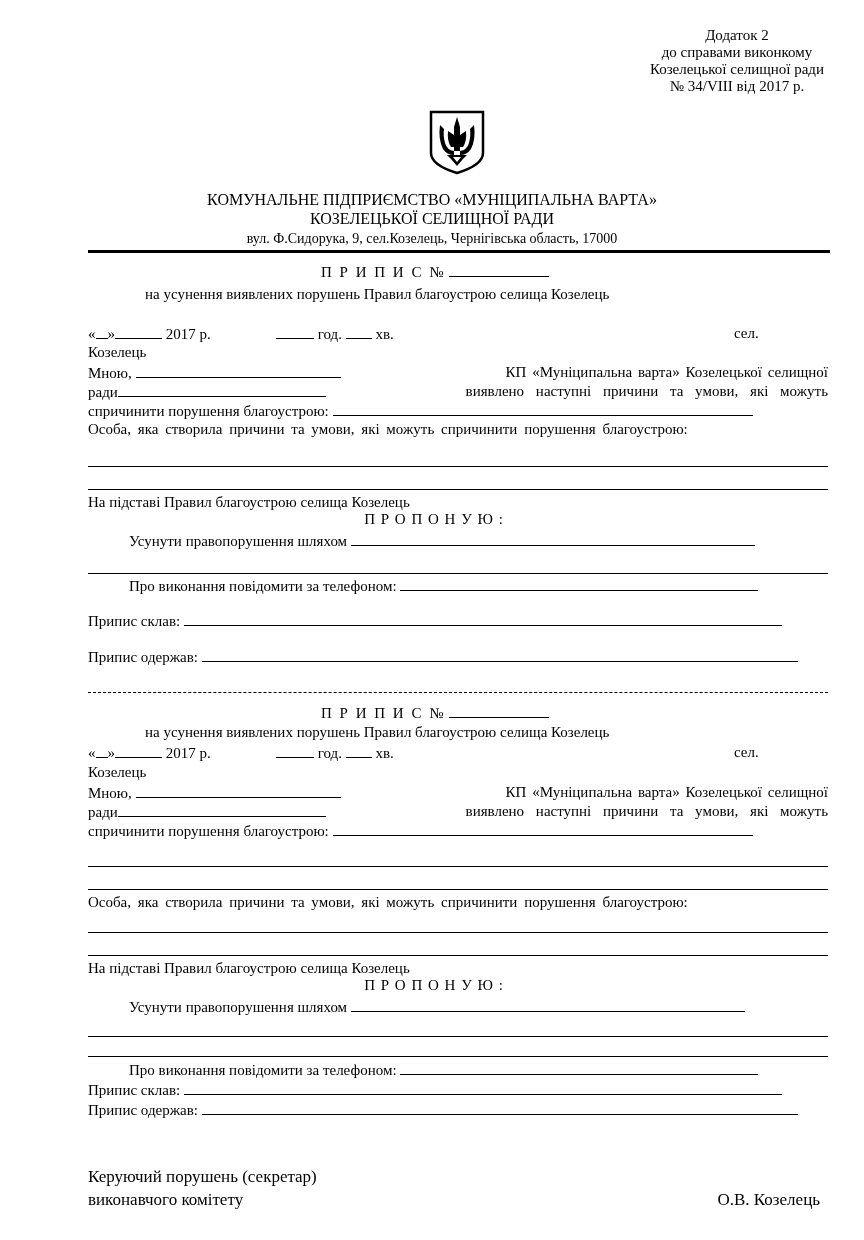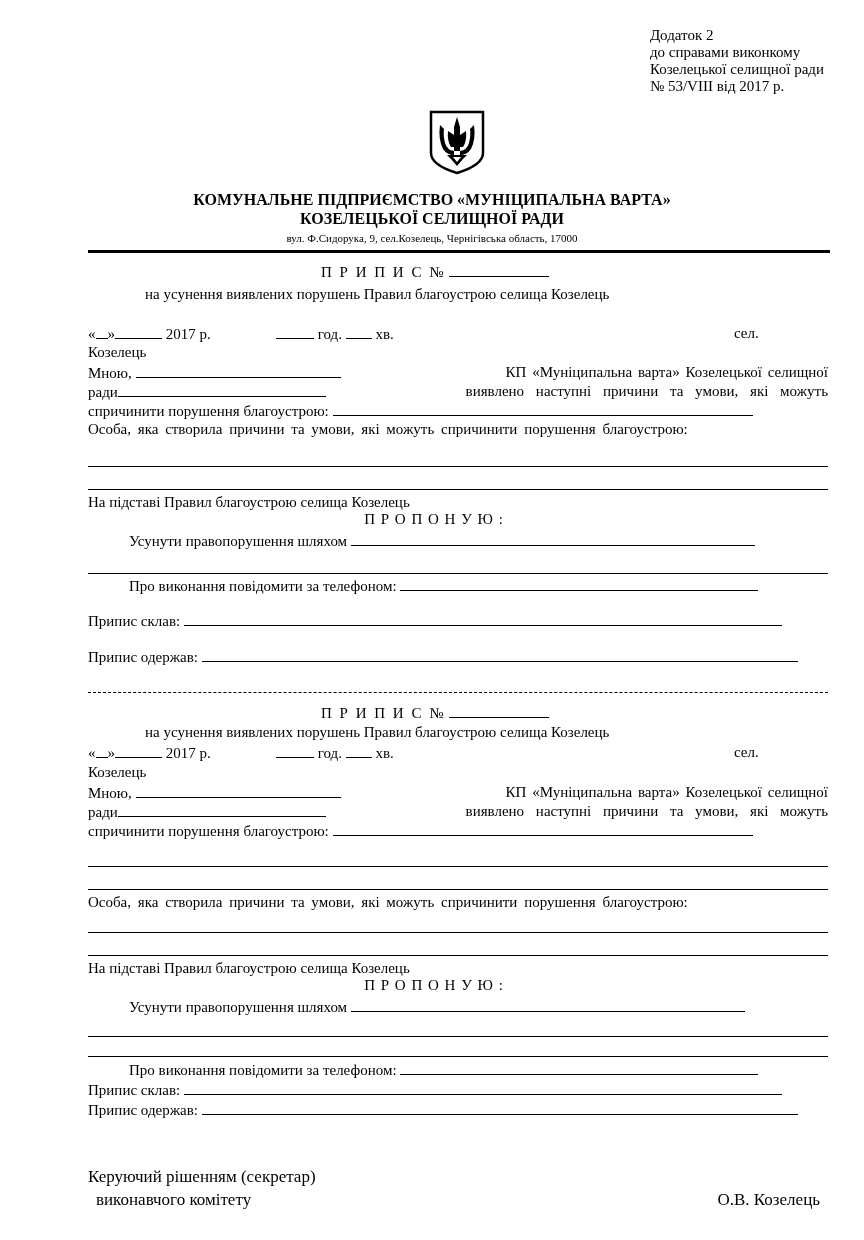--- a/index.html
+++ b/index.html
@@ -1,38 +1,38 @@
 <!DOCTYPE html>
 <html><head>
 <meta charset="utf-8">
 <style>
   html, body { margin:0; padding:0; background:#ffffff; }
   body { width:864px; height:1240px; position:relative; overflow:hidden;
          font-family:"Liberation Serif", "DejaVu Serif", serif; color:#000; }
   .abs { position:absolute; }
   .t { font-size:15px; line-height:17px; white-space:nowrap; }
-  .t-sm { font-size:11px; line-height:13px; white-space:nowrap; }
-  .right { text-align:left; }
+  .t-sm { font-size:14px; line-height:13px; white-space:nowrap; }
+  .right { text-align:center; }
   .center { text-align:center; left:0; width:864px; }
-  .bold { font-weight:bold; }
+  .bold { font-weight:normal; }
   .u { display:inline-block; border-bottom:1px solid #000; height:13px; vertical-align:baseline; }
   .line { position:absolute; height:0; border-top:1px solid #000; }
   .thick { position:absolute; left:88px; width:742px; height:3px; background:#000; }
   .dashed { position:absolute; left:88px; width:740px; height:0; border-top:1px dashed #000; }
   .spaced { letter-spacing:3px; }
   .sig { font-size:17px; line-height:20px; white-space:nowrap; }
 </style>
 </head>
 <body>
 
 <div class="abs t right" style="right:40px; top:27px;">
   <div>Додаток 2</div>
   <div>до справами виконкому</div>
   <div>Козелецької селищної ради</div>
-  <div>№ 53/VIII від 2017 р.</div>
+  <div>№ 34/VIII від 2017 р.</div>
 </div>
 
 <div class="abs" style="left:427px; top:109px; width:60px; height:66px;">
   <svg width="60" height="66" viewBox="0 0 60 66">
     <path d="M4 3 H56 V44 Q56 56 30 64 Q4 56 4 44 Z" fill="none" stroke="#000" stroke-width="2.5"></path>
     <path d="M30 8 L33 18 L33 42 L27 42 L27 18 Z" fill="#000"></path>
     <path d="M13 16 Q11 30 16 40 Q20 46 27 46 L27 42 Q20 41 18 34 Q16 26 17 20 Z" fill="#000"></path>
     <path d="M47 16 Q49 30 44 40 Q40 46 33 46 L33 42 Q40 41 42 34 Q44 26 43 20 Z" fill="#000"></path>
     <path d="M21 22 Q20 32 24 38 L27 38 L27 26 Z" fill="#000"></path>
     <path d="M39 22 Q40 32 36 38 L33 38 L33 26 Z" fill="#000"></path>
@@ -155,15 +155,15 @@
   <div class="abs t" style="left:88px; top:1081px;">
     <span>Припис склав:</span>
     <span class="u" style="width:598px;"></span>
   </div>
   <div class="abs t" style="left:88px; top:1101px;">
     <span>Припис одержав:</span>
     <span class="u" style="width:596px;"></span>
   </div>
 </div>
 
-<div class="abs sig" style="left:88px; top:1167px;">Керуючий рішенням (секретар)</div>
-<div class="abs sig" style="left:96px; top:1190px;">виконавчого комітету</div>
+<div class="abs sig" style="left:88px; top:1167px;">Керуючий порушень (секретар)</div>
+<div class="abs sig" style="left:88px; top:1190px;">виконавчого комітету</div>
 <div class="abs sig" style="right:44px; top:1190px;">О.В. Козелець</div>
 
 </body></html>

